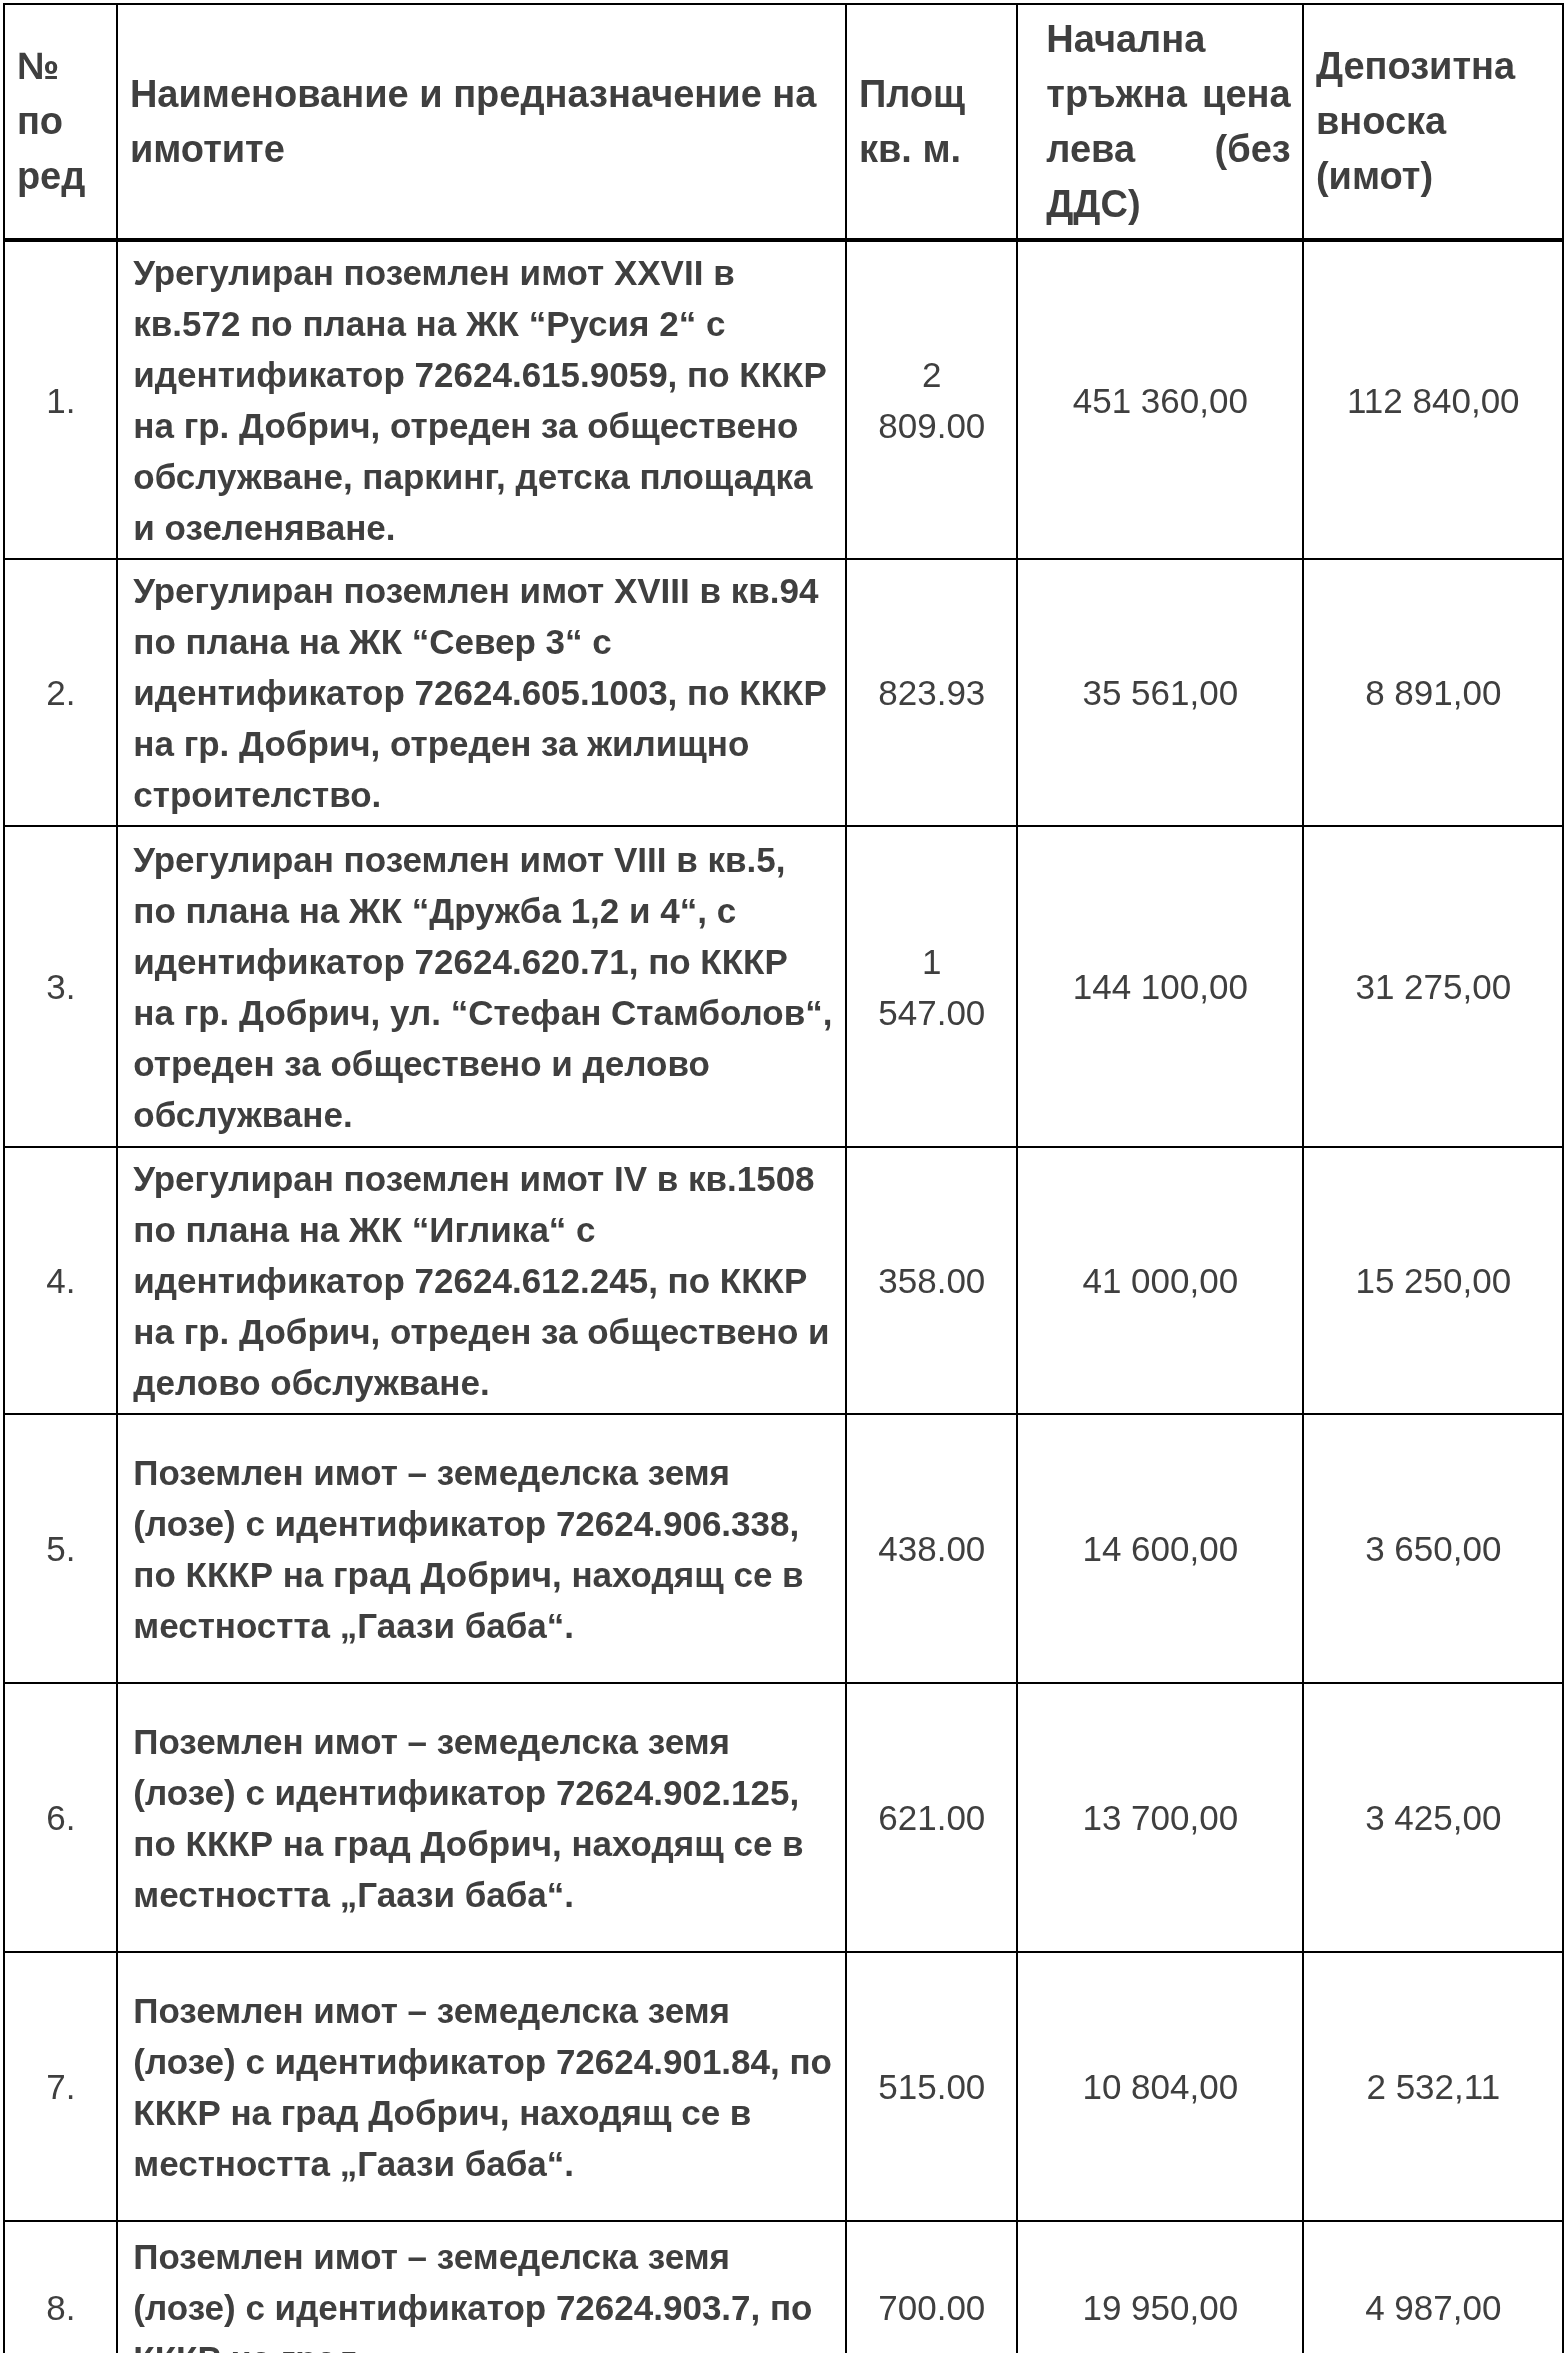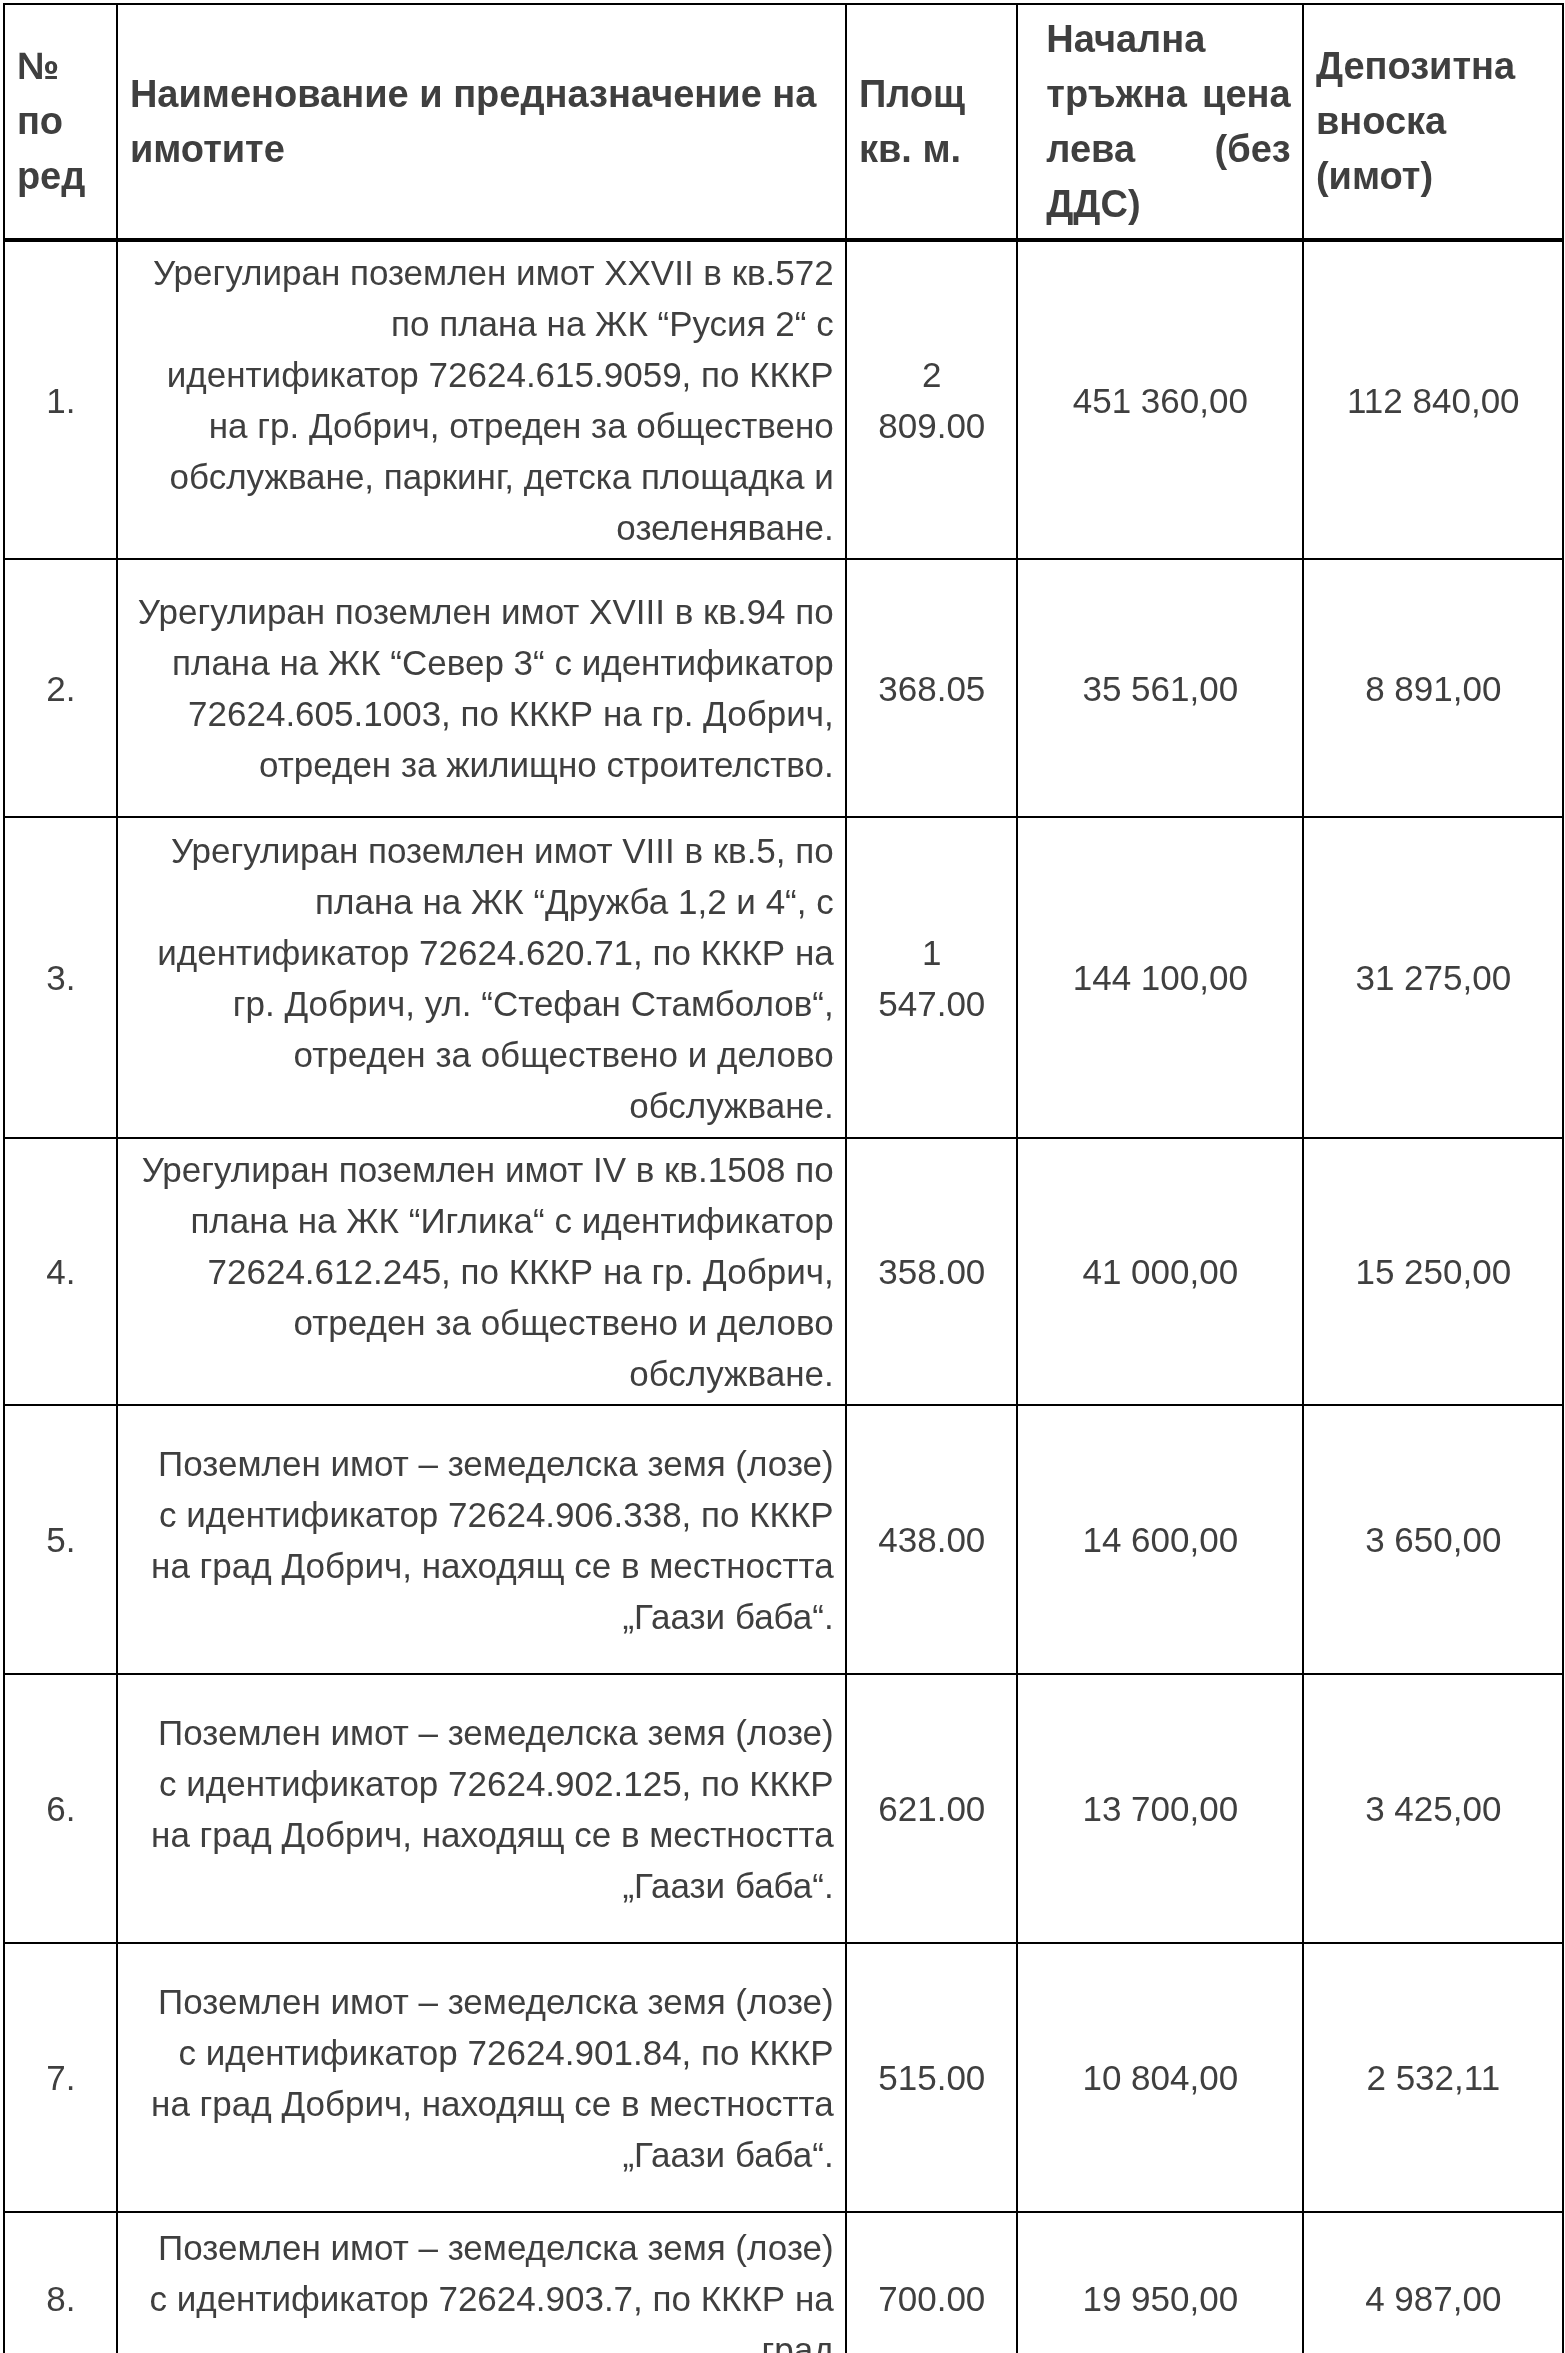--- a/index.html
+++ b/index.html
@@ -53,22 +53,23 @@
   tbody td{
     font-size:35px;
     line-height:51px;
     vertical-align:middle;
   }
   td.c-num{
     text-align:center;
     padding:3.3px 5px;
   }
   td.c-name{
-    text-align:right;
+    text-align:left;
     padding:5px 11.6px 5px 15px;
+    font-weight:bold;
   }
   td.c-area,td.c-price,td.c-deposit{
     text-align:center;
     padding:3.3px 6.6px;
   }
   td.c-area{white-space:pre-line;}
 
   
   tbody tr:nth-child(1){height:313px;}
   tbody tr:nth-child(2){height:258px;}
@@ -113,21 +114,21 @@
     <td class="c-num">1.</td>
     <td class="c-name">Урегулиран поземлен имот XXVII в кв.572 по плана на ЖК “Русия 2“ с идентификатор 72624.615.9059, по КККР на гр. Добрич, отреден за обществено обслужване, паркинг, детска площадка и озеленяване.</td>
     <td class="c-area">2
 809.00</td>
     <td class="c-price">451 360,00</td>
     <td class="c-deposit">112 840,00</td>
   </tr>
         <tr>
     <td class="c-num">2.</td>
     <td class="c-name">Урегулиран поземлен имот XVIII в кв.94 по плана на ЖК “Север 3“ с идентификатор 72624.605.1003, по КККР на гр. Добрич, отреден за жилищно строителство.</td>
-    <td class="c-area">368.05</td>
+    <td class="c-area">823.93</td>
     <td class="c-price">35 561,00</td>
     <td class="c-deposit">8 891,00</td>
   </tr>
         <tr>
     <td class="c-num">3.</td>
     <td class="c-name">Урегулиран поземлен имот VIII в кв.5, по плана на ЖК “Дружба 1,2 и 4“, с идентификатор 72624.620.71, по КККР на гр. Добрич, ул. “Стефан Стамболов“, отреден за обществено и делово обслужване.</td>
     <td class="c-area">1
 547.00</td>
     <td class="c-price">144 100,00</td>
     <td class="c-deposit">31 275,00</td>

